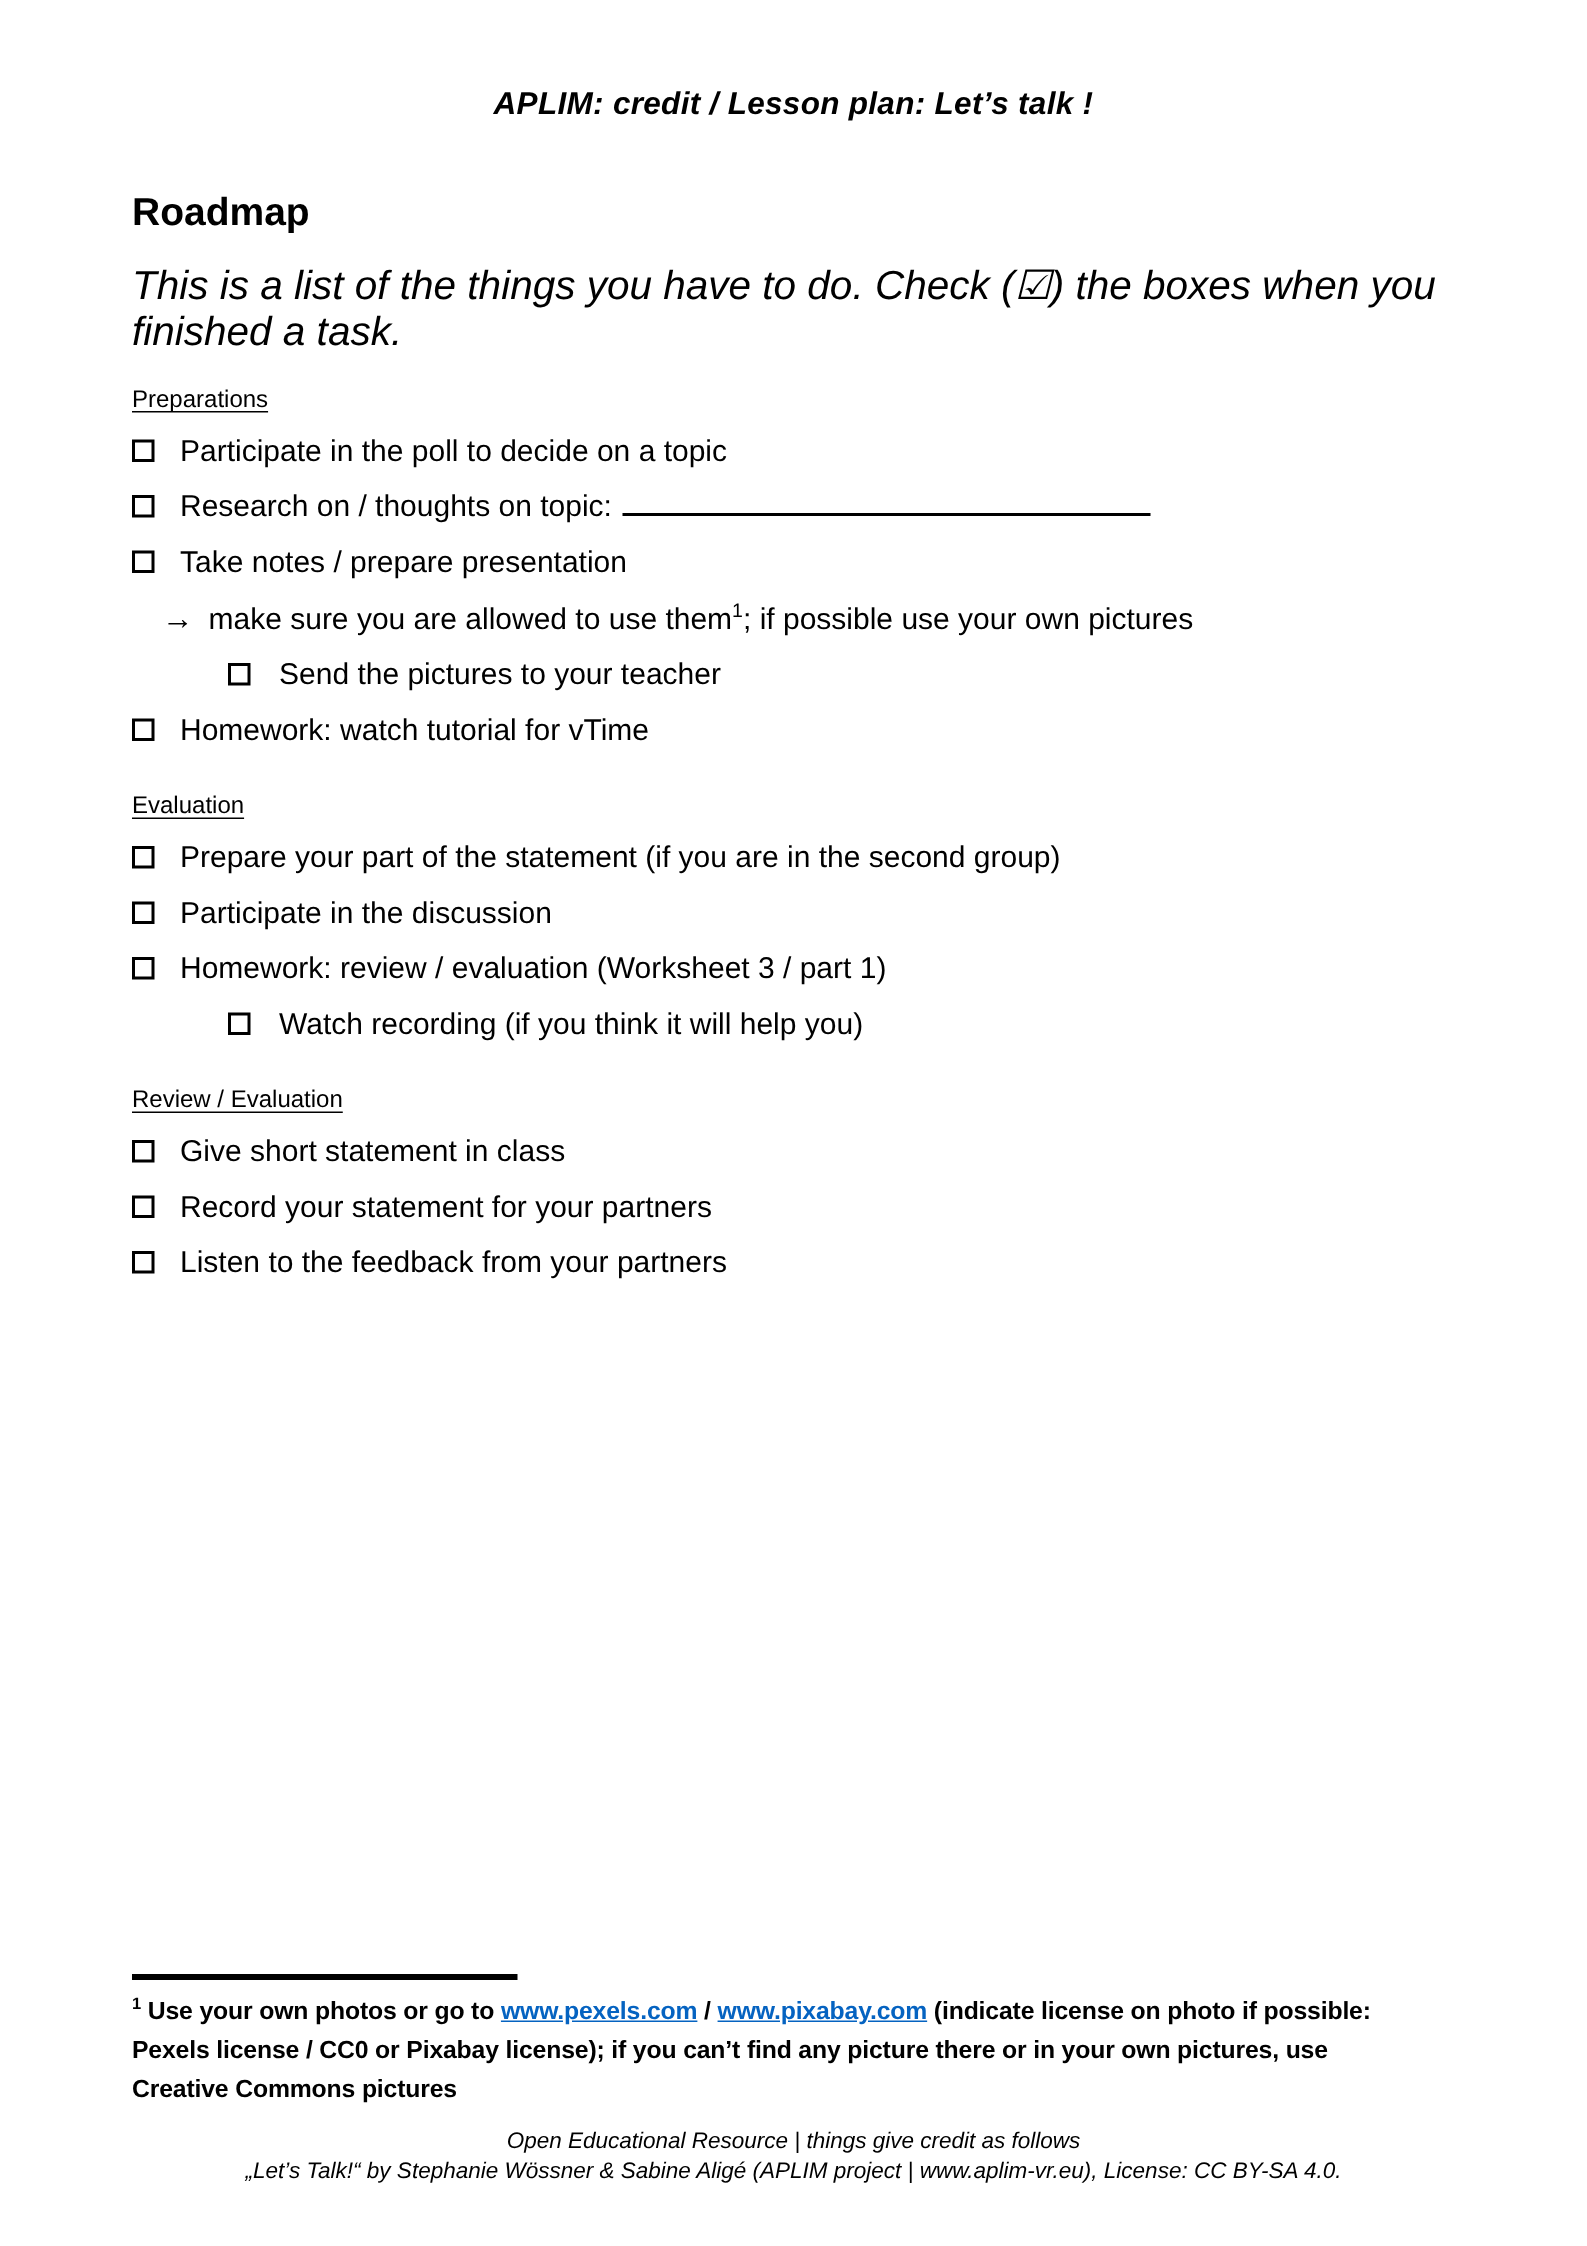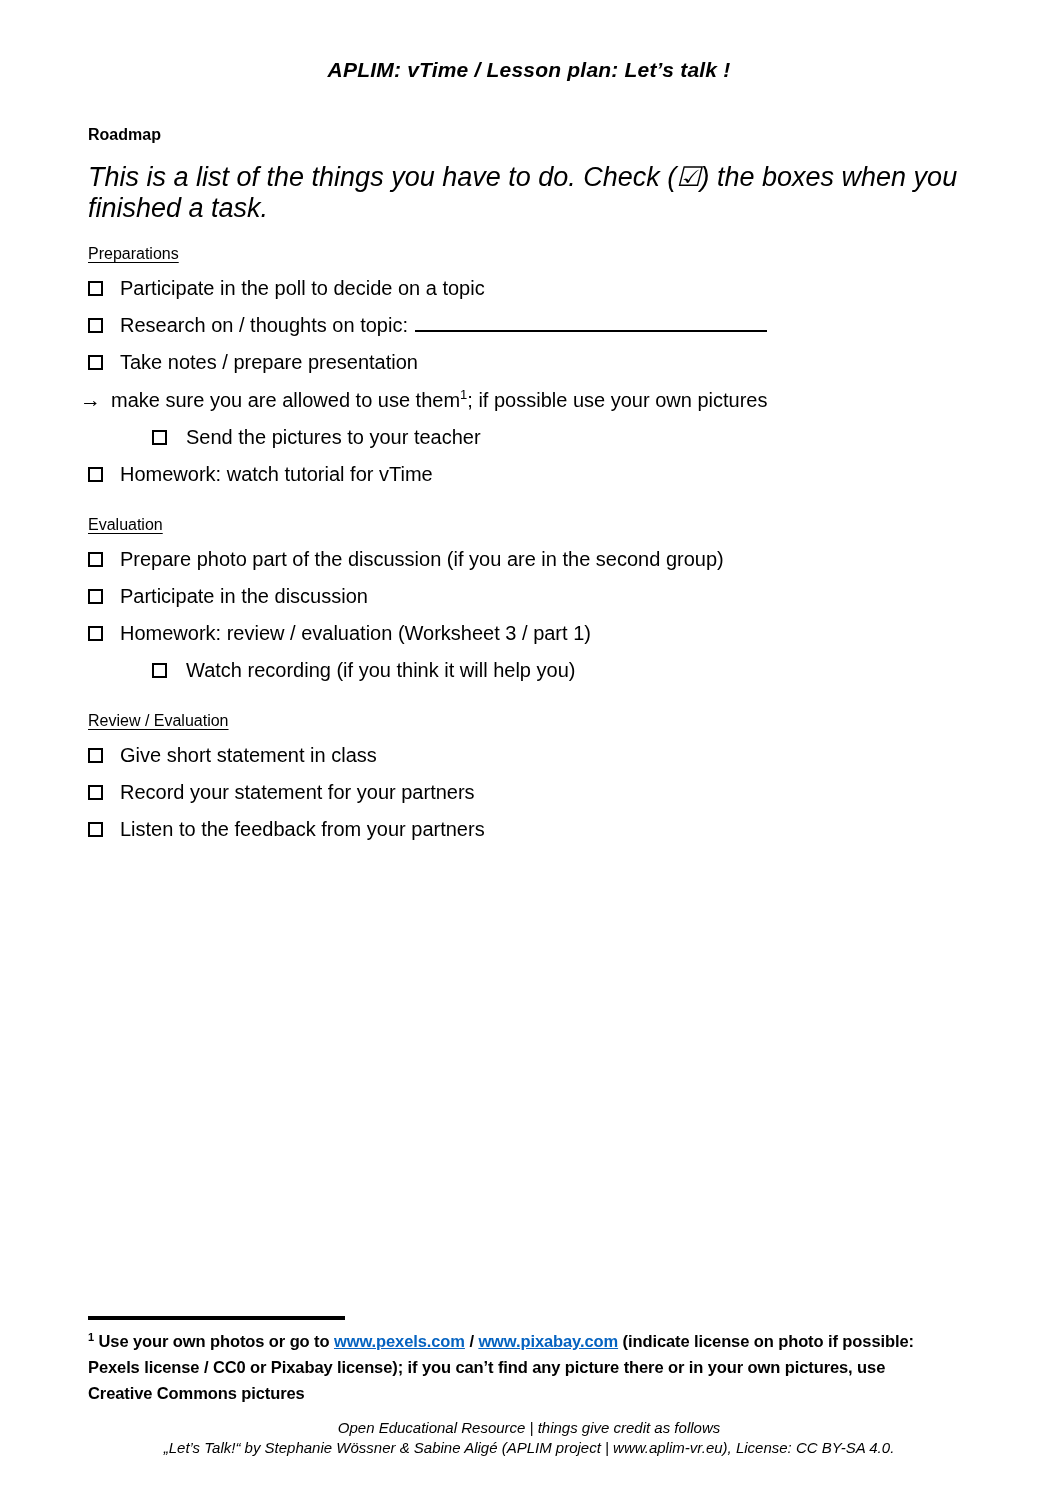--- a/index.html
+++ b/index.html
@@ -18,21 +18,21 @@
     margin: 0;
     padding-top: 58px;
     text-align: center;
     font-size: 21px;
     font-weight: 700;
     font-style: italic;
     letter-spacing: 0.2px;
   }
   .roadmap-heading {
     margin: 44px 88px 0 88px;
-    font-size: 16px;
+    font-size: 26px;
     font-weight: 700;
   }
   .intro {
     margin: 17px 88px 0 88px;
     font-size: 27px;
     font-style: italic;
   }
   .section { margin-top: 30px; }
   .section:first-child { margin-top: 21px; }
   .sec-heading {
@@ -42,21 +42,21 @@
     text-decoration: underline;
     text-underline-offset: 3px;
   }
   .item {
     margin: 14px 88px 0 88px;
     font-size: 20px;
     line-height: 23px;
     white-space: nowrap;
   }
   .item.indent1 { margin-left: 152px; }
-  .item.indent2 { margin-left: 80px; }
+  .item.indent2 { margin-left: 108px; }
   .cb {
     display: inline-block;
     width: 15px;
     height: 15px;
     border: 2px solid #000;
     background: #fff;
     margin-right: 17px;
     vertical-align: -1px;
   }
   .item.indent1 .cb { margin-right: 19px; }
@@ -104,39 +104,39 @@
     font-size: 15px;
     line-height: 19.5px;
   }
   .footer p { margin: 0; }
 </style>
 </head>
 <body>
 
 <div class="page">
 
-  <h1 class="title">APLIM: vTime / Lesson plan: Let’s talk !</h1>
+  <h1 class="title">APLIM: credit / Lesson plan: Let’s talk !</h1>
 
   <h2 class="roadmap-heading">Roadmap</h2>
 
   <p class="intro">This is a list of the things you have to do. Check (☑) the boxes when you finished a task.</p>
 
   <div id="sections">
       <section class="section">
         <h3 class="sec-heading">Preparations</h3>
         <div class="item indent0"><span class="cb"></span><span class="item-text">Participate in the poll to decide on a topic</span></div>
         <div class="item indent0"><span class="cb"></span><span class="item-text">Research on / thoughts on topic:</span><span class="blank"></span></div>
         <div class="item indent0"><span class="cb"></span><span class="item-text">Take notes / prepare presentation</span></div>
         <div class="item indent2"><span class="arrow">→</span><span class="item-text">make sure you are allowed to use them</span><sup>1</sup><span>; if possible use your own pictures</span></div>
         <div class="item indent1"><span class="cb"></span><span class="item-text">Send the pictures to your teacher</span></div>
         <div class="item indent0"><span class="cb"></span><span class="item-text">Homework: watch tutorial for vTime</span></div>
       </section>
       <section class="section">
         <h3 class="sec-heading">Evaluation</h3>
-        <div class="item indent0"><span class="cb"></span><span class="item-text">Prepare photo part of the discussion (if you are in the second group)</span></div>
+        <div class="item indent0"><span class="cb"></span><span class="item-text">Prepare your part of the statement (if you are in the second group)</span></div>
         <div class="item indent0"><span class="cb"></span><span class="item-text">Participate in the discussion</span></div>
         <div class="item indent0"><span class="cb"></span><span class="item-text">Homework: review / evaluation (Worksheet 3 / part 1)</span></div>
         <div class="item indent1"><span class="cb"></span><span class="item-text">Watch recording (if you think it will help you)</span></div>
       </section>
       <section class="section">
         <h3 class="sec-heading">Review / Evaluation</h3>
         <div class="item indent0"><span class="cb"></span><span class="item-text">Give short statement in class</span></div>
         <div class="item indent0"><span class="cb"></span><span class="item-text">Record your statement for your partners</span></div>
         <div class="item indent0"><span class="cb"></span><span class="item-text">Listen to the feedback from your partners</span></div>
       </section>

